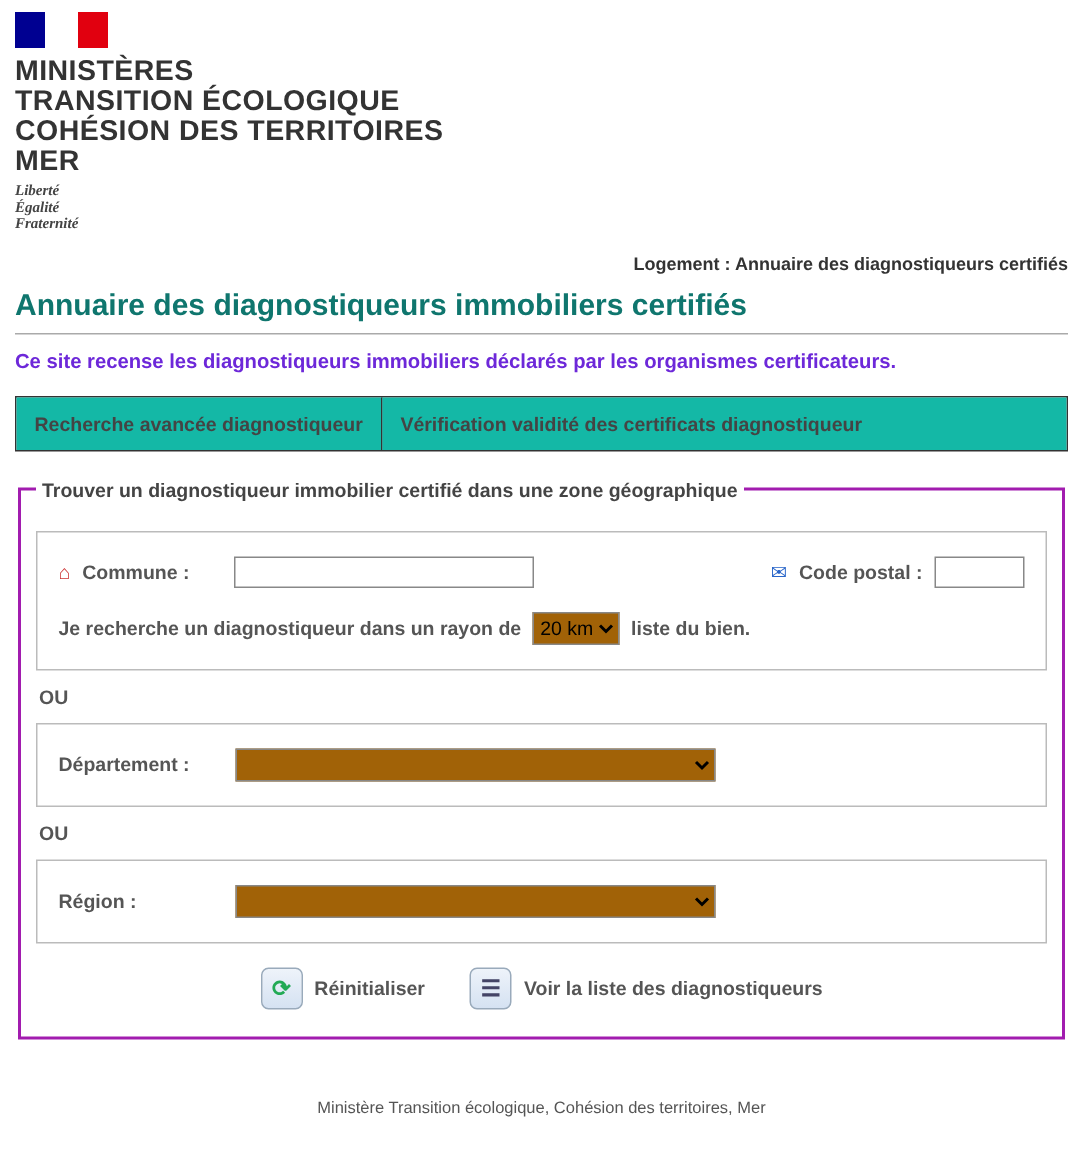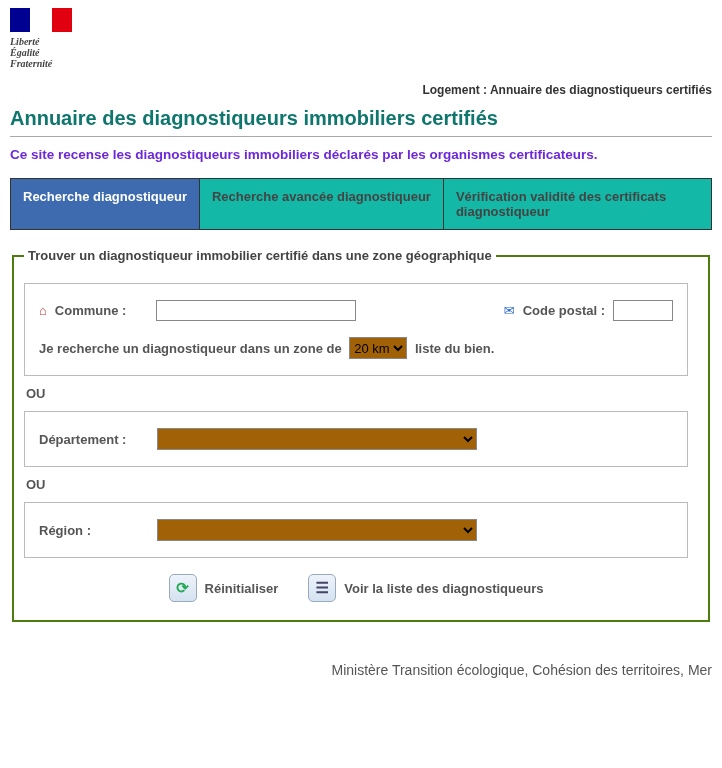--- a/index.html
+++ b/index.html
@@ -69,23 +69,23 @@
     cursor:pointer;
     color:#444;
     background:#14b8a6;
   }
   .tab:last-child{ border-right:none; flex:1; }
   .tab.active {
     background:#3e6bb0;
     color:#fff;
   }
   fieldset.main {
-    border: 2px solid #4d7c0f;
+    border: 2px solid #a21caf;
     margin-top: 18px;
-    padding: 14px 20px 18px 10px;
+    padding: 14px 10px 18px 10px;
   }
   fieldset.main > legend {
     font-weight: bold;
     font-size: 13px;
     color:#444;
     padding: 0 4px;
   }
   .block {
     border:1px solid #bbb;
     padding: 16px 14px;
@@ -131,71 +131,76 @@
     width:28px; height:28px;
     border:1px solid #9ab;
     border-radius:5px;
     background: linear-gradient(#eef3fa,#d5e2f2);
     display:flex; align-items:center; justify-content:center;
     font-size:15px;
     color:#2a5;
   }
   .btn-icon.list{ color:#446; }
   .footer {
-    text-align:right;
-    font-size:14px;
+    text-align:center;
+    font-size:11px;
     color:#555;
     margin-top:40px;
   }
   .radius-line{ margin-top:16px; font-weight:bold; color:#555;}
 </style>
 </head>
 <body>
 
 <div>
   <div class="header-logo">
     <div class="flag-part blue"></div>
     <div class="flag-part white"></div>
     <div class="flag-part red"></div>
   </div>
+  <div class="ministeres">
+    <div>MINISTÈRES</div>
+    <div>TRANSITION ÉCOLOGIQUE</div>
+    <div>COHÉSION DES TERRITOIRES</div>
+    <div>MER</div>
+  </div>
   <div class="devise">
     <div>Liberté</div>
     <div>Égalité</div>
     <div>Fraternité</div>
   </div>
 </div>
 
 <div class="breadcrumb">Logement : Annuaire des diagnostiqueurs certifiés</div>
 
 <h1 class="page-title">Annuaire des diagnostiqueurs immobiliers certifiés</h1>
 <div class="hr"></div>
 <div class="subtitle">Ce site recense les diagnostiqueurs immobiliers déclarés par les organismes certificateurs.</div>
 
 <div class="tabs">
-  <div class="tab active">Recherche diagnostiqueur</div>
   <div class="tab">Recherche avancée diagnostiqueur</div>
   <div class="tab">Vérification validité des certificats diagnostiqueur</div>
 </div>
 
 <fieldset class="main">
   <legend>Trouver un diagnostiqueur immobilier certifié dans une zone géographique</legend>
 
   <div class="block">
     <div class="row">
       <span class="icon-house">⌂</span>
       <span class="lbl">Commune :</span>
       <span style="width:14px"></span>
       <input type="text" style="width: 200px;" value="">
       <span style="flex:1"></span>
       <span class="icon-mail">✉</span>
       <span class="lbl">Code postal :</span>
       <input type="text" style="width: 60px;" value="">
     </div>
     <div class="radius-line">
-      <span>Je recherche un diagnostiqueur dans un zone de</span>
+      <span>Je recherche un diagnostiqueur dans un rayon de</span>
       <select style="margin:0 4px;">
         <option>20 km</option>
       </select>
       <span>liste du bien.</span>
     </div>
   </div>
 
   <div class="ou">OU</div>
 
   <div class="block">

